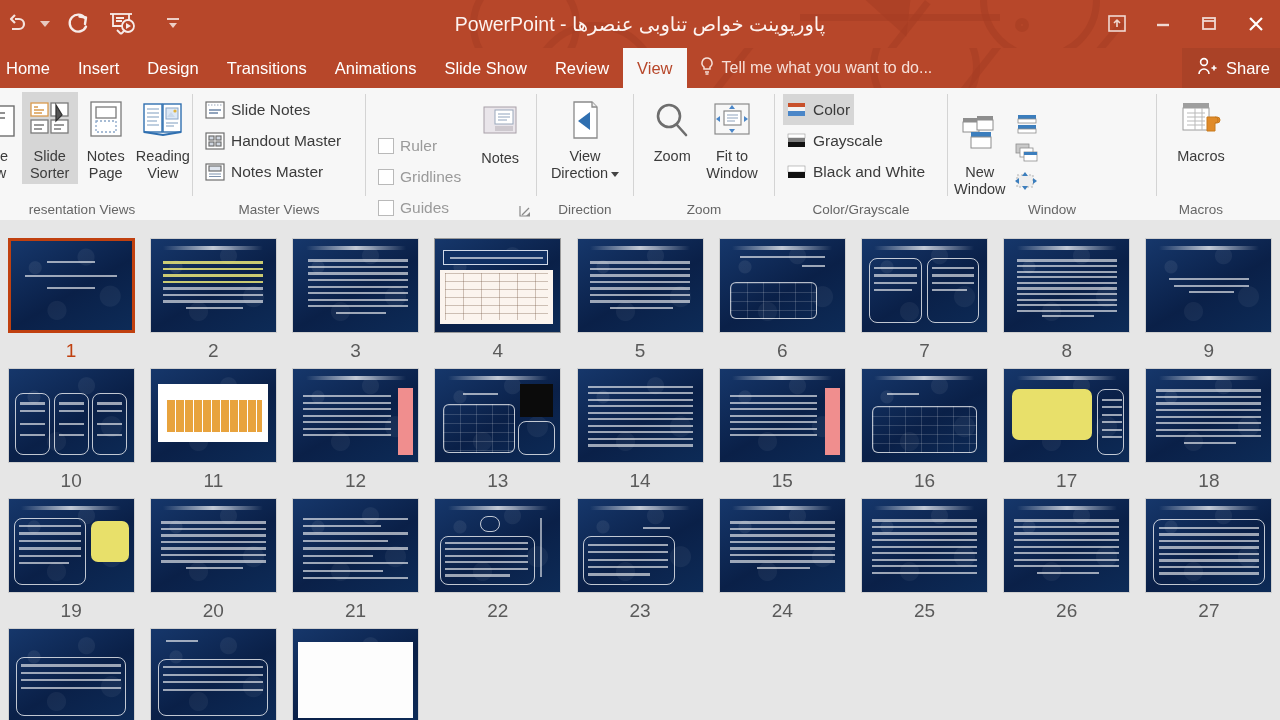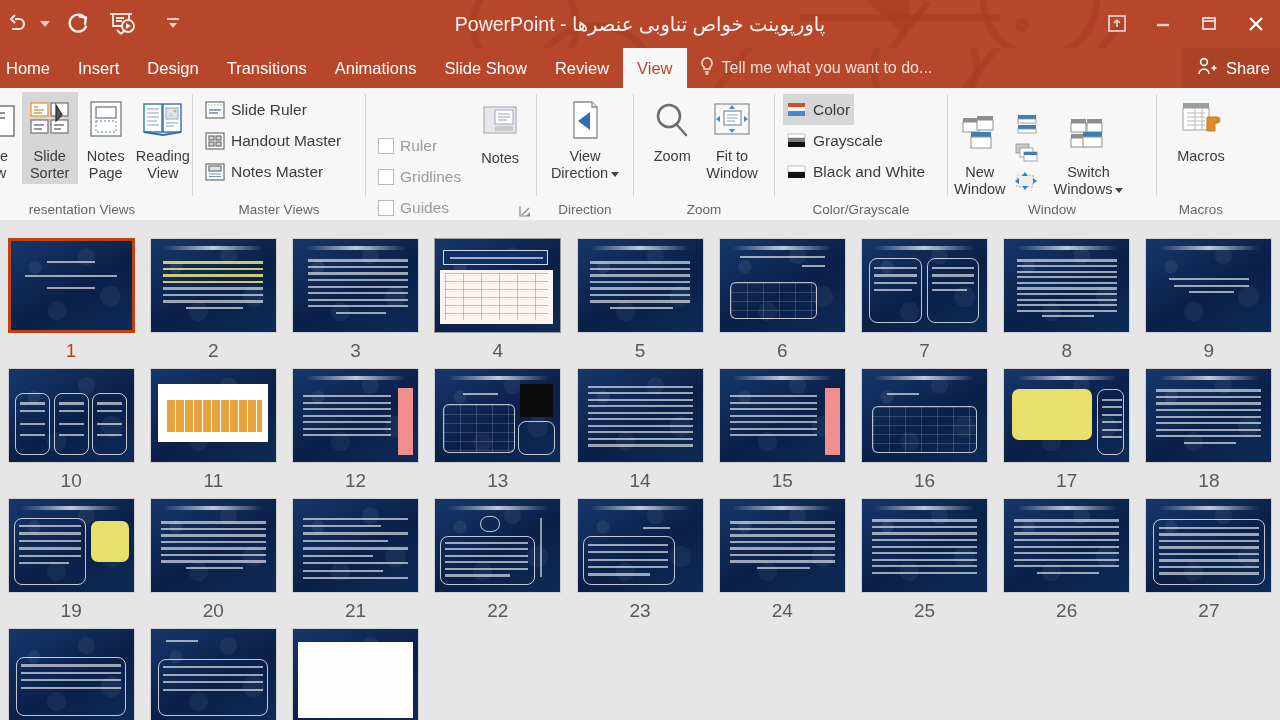--- a/index.html
+++ b/index.html
@@ -339,21 +339,21 @@
   <div class="rgroup" style="width:172px;">
     <div class="gbody" style="flex-direction:column; padding-left:8px; padding-top:6px;">
       <div class="smallitem">
         <span>
           <svg class="icon-sq" width="20" height="18" viewBox="0 0 20 18" fill="none" stroke="#6e6e6e" stroke-width="1.2">
             <rect x="1" y="1" width="18" height="16" fill="#fff"></rect>
             <path d="M3 4 H17" stroke="#9aa8bb" stroke-dasharray="1.5 1.5"></path>
             <path d="M4 9 H16 M4 12 H13" stroke="#6e87a8" stroke-width="1.4"></path>
           </svg>
         </span>
-        <span>Slide Ruler</span>
+        <span>Slide Notes</span>
       </div>
       <div class="smallitem">
         <span>
           <svg class="icon-sq" width="20" height="18" viewBox="0 0 20 18" fill="none" stroke="#6e6e6e" stroke-width="1.2">
             <rect x="1" y="1" width="18" height="16" fill="#fff"></rect>
             <rect x="4" y="4" width="5" height="4" fill="#cfd6e0"></rect>
               <rect x="11" y="4" width="5" height="4" fill="#cfd6e0"></rect>
             <rect x="4" y="10" width="5" height="4" fill="#cfd6e0"></rect>
               <rect x="11" y="10" width="5" height="4" fill="#cfd6e0"></rect>
           </svg>
@@ -541,38 +541,20 @@
         </div>
         <div style="height:26px;display:flex;align-items:center;">
           <svg width="30" height="24" viewBox="0 0 30 24" fill="none">
             <rect x="5" y="6" width="16" height="12" fill="#eee" stroke="#b5b5b5" stroke-dasharray="2 2"></rect>
             <path d="M13 3 L16 7 H10 Z" fill="#3c7ebd"></path>
               <path d="M13 21 L16 17 H10 Z" fill="#3c7ebd"></path>
             <path d="M3 12 L7 15 V9 Z" fill="#3c7ebd"></path>
               <path d="M25 12 L21 15 V9 Z" fill="#3c7ebd"></path>
           </svg>
         </div>
-      </div>
-      <div class="bigbtn" style="margin-left:6px">
-        <span class="bi">
-          <svg width="46" height="46" viewBox="0 0 46 46" fill="none">
-            <rect x="6" y="4" width="15" height="4" fill="#8e8e8e"></rect>
-            <rect x="6" y="8" width="15" height="9" fill="#fff" stroke="#8e8e8e"></rect>
-            <rect x="22" y="4" width="15" height="4" fill="#8e8e8e"></rect>
-            <rect x="22" y="8" width="15" height="9" fill="#fff" stroke="#8e8e8e"></rect>
-            <rect x="6" y="19" width="15" height="4" fill="#8e8e8e"></rect>
-            <rect x="6" y="23" width="15" height="9" fill="#fff" stroke="#8e8e8e"></rect>
-            <rect x="18" y="17" width="19" height="5" fill="#3c7ebd"></rect>
-            <rect x="18" y="22" width="19" height="10" fill="#fff" stroke="#8e8e8e"></rect>
-          </svg>
-        </span>
-        <span>Switch</span>
-        <span>
-          <span>Windows</span><span class="caret-d"></span>
-        </span>
       </div>
     </div>
     <div class="glabel">Window</div>
   </div>
 
   <div class="gsep"></div>
 
   <div class="rgroup" style="width:88px;">
     <div class="gbody" style="justify-content:center;">
       <div class="bigbtn">

